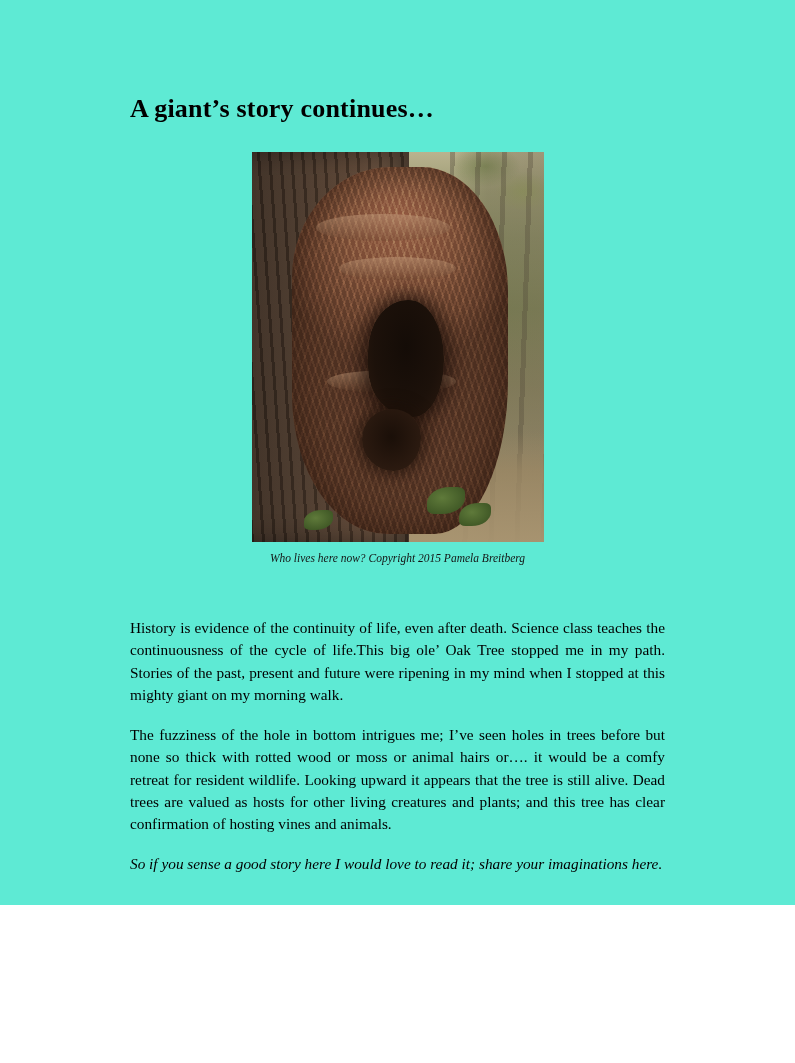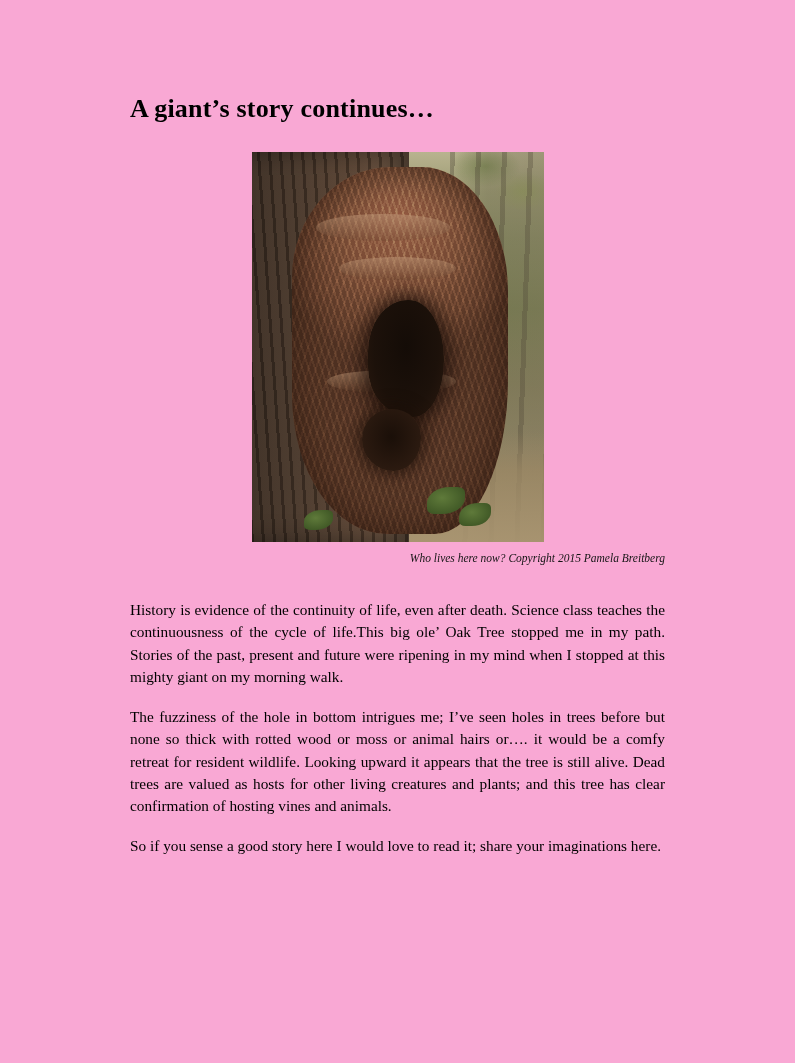--- a/index.html
+++ b/index.html
@@ -12,22 +12,22 @@
     height: 1063px;
     position: relative;
     font-family: "Liberation Serif", serif;
     color: #000000;
     overflow: hidden;
   }
   .page {
     position: absolute;
     left: 0; top: 0;
     width: 795px;
-    height: 1063px;
-    background: #f9a8d4;
+    height: 905px;
+    background: #5eead4;
   }
   .content {
     position: absolute;
     left: 130px;
     top: 95px;
     width: 535px;
   }
   .doc-title {
     font-family: "Liberation Serif", serif;
     font-size: 26px;
@@ -158,33 +158,33 @@
     position: absolute;
     background: radial-gradient(ellipse at 40% 40%, #5f7a3a, #3d5524 80%);
     border-radius: 60% 20% 60% 20%;
   }
   .fig-caption {
     font-family: "Liberation Serif", serif;
     font-style: italic;
     font-size: 11.5px;
     margin-top: 10px;
     color: #141414;
-    text-align: right;
+    text-align: center;
   }
   .body-copy {
-    margin-top: 35px;
+    margin-top: 53px;
   }
   .body-copy p {
     font-family: "Liberation Serif", serif;
     font-size: 15.3px;
     line-height: 1.47;
     text-align: justify;
     margin: 0 0 17px 0;
   }
-  .body-copy p:last-child { margin-bottom: 0; }
+  .body-copy p:last-child { margin-bottom: 0; font-style: italic; }
   .page-number {
     position: absolute;
     left: 0;
     right: 0;
     top: 1018px;
     text-align: center;
     font-family: "Liberation Serif", serif;
     font-size: 12.5px;
     color: #222;
   }

